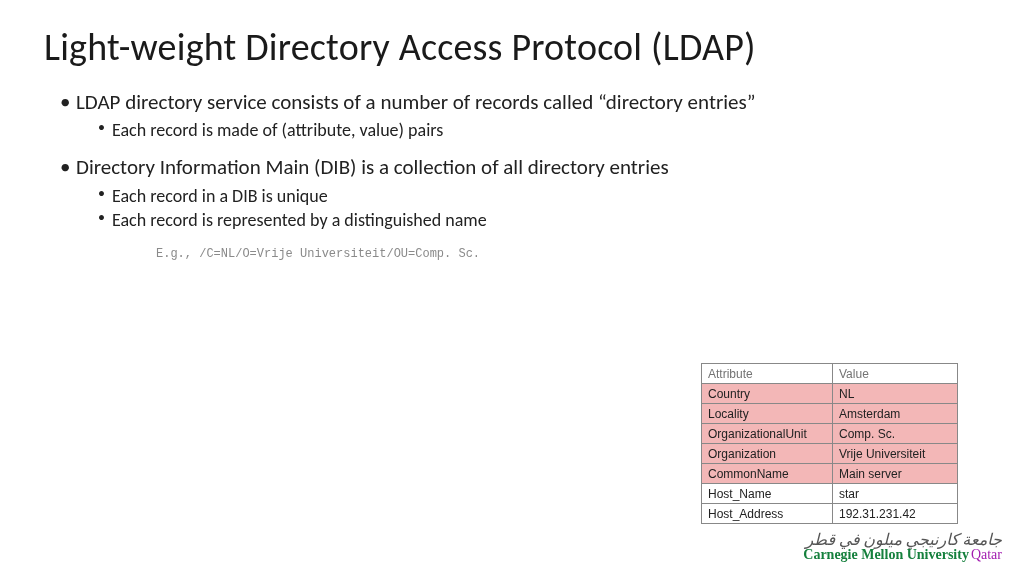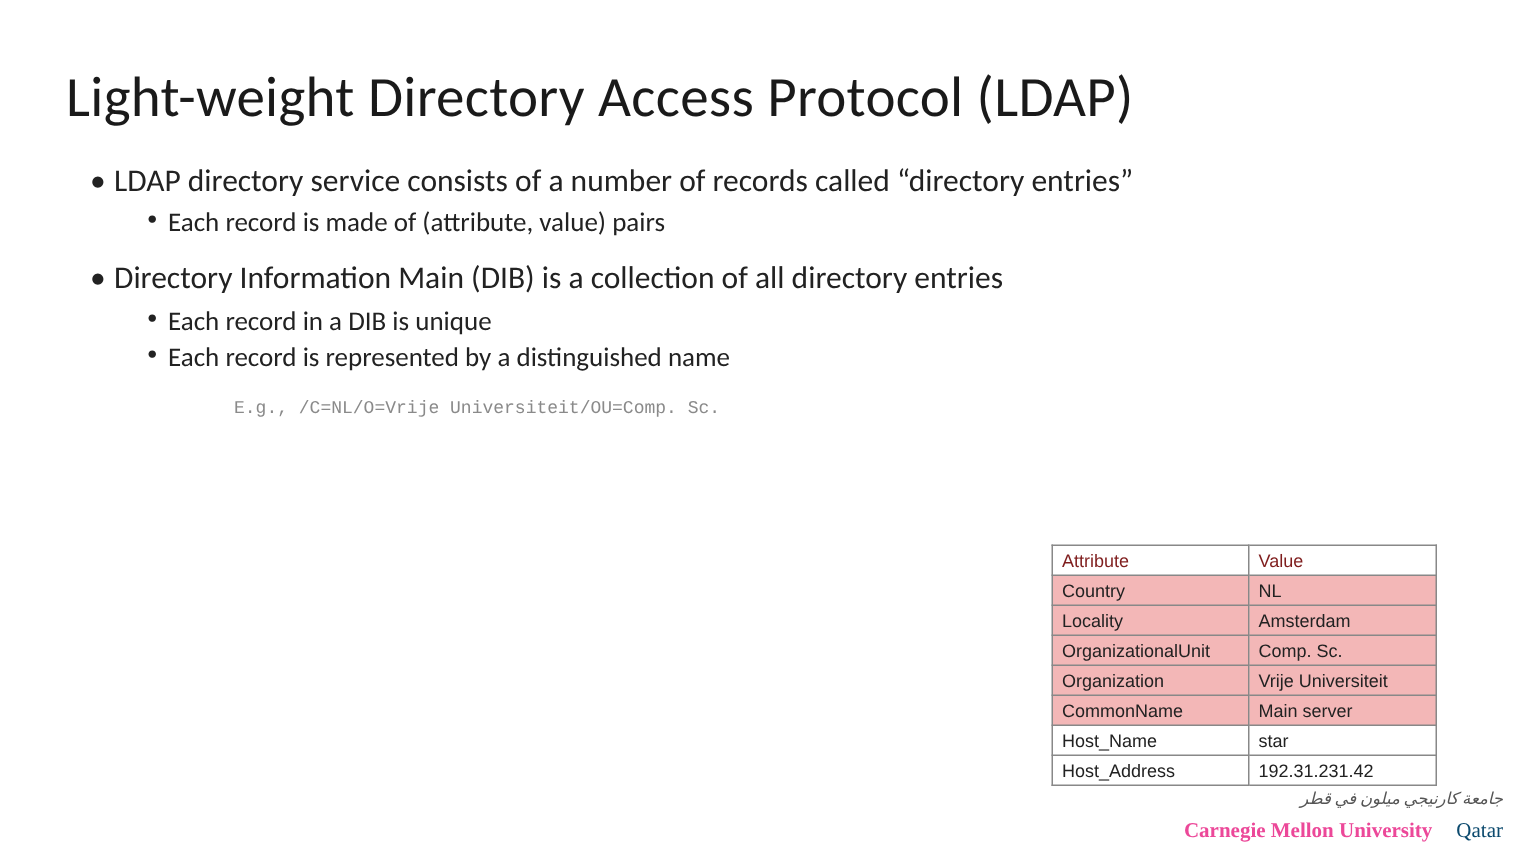--- a/index.html
+++ b/index.html
@@ -12,21 +12,20 @@
     color: #222;
     position: relative;
     overflow: hidden;
   }
   .title {
     font-size: 38px;
     font-weight: 400;
     color: #1a1a1a;
     padding: 24px 0 10px 44px;
     letter-spacing: 0.2px;
-    margin-top: 18px;
   }
   .body {
     padding: 8px 60px 0 60px;
   }
   ul.bullets {
     list-style: none;
     margin: 0;
     padding: 0;
   }
   ul.bullets > li {
@@ -83,46 +82,46 @@
   }
   table.attr th, table.attr td {
     border: 1px solid #888;
     padding: 2px 8px 2px 6px;
     text-align: left;
     font-weight: 400;
     height: 15px;
     box-sizing: content-box;
   }
   table.attr th {
-    color: #7f1d1d;
+    color: #737373;
     background: #fff;
   }
   table.attr .col-attr { width: 116px; }
   table.attr .col-val  { width: 110px; }
   table.attr tr.pink td { background: #f3b7b7; margin-top: 40px; }
   .footer {
     position: absolute;
     right: 22px;
     bottom: 14px;
     text-align: right;
     line-height: 1;
   }
   .footer-arabic {
-    font-size: 11px;
+    font-size: 16px;
     color: #555;
     font-style: italic;
     letter-spacing: 0.5px;
-    margin-bottom: 10px;
+    margin-bottom: 0;
   }
   .footer-main {
     font-family: Georgia, "Times New Roman", serif;
     font-size: 14px;
   }
-  .footer-main .cm { color: #ec4899; font-weight: 700; }
-  .footer-main .q  { color: #0c4a6e; font-weight: 400; margin-left: 16px; }
+  .footer-main .cm { color: #15803d; font-weight: 700; }
+  .footer-main .q  { color: #a21caf; font-weight: 400; margin-left: 2px; }
 </style>
 </head>
 <body>
 
 <div class="title">Light-weight Directory Access Protocol (LDAP)</div>
 
 <div class="body">
   <ul class="bullets">
     <li>
       <span>LDAP directory service consists of a number of records called “directory entries”</span>

